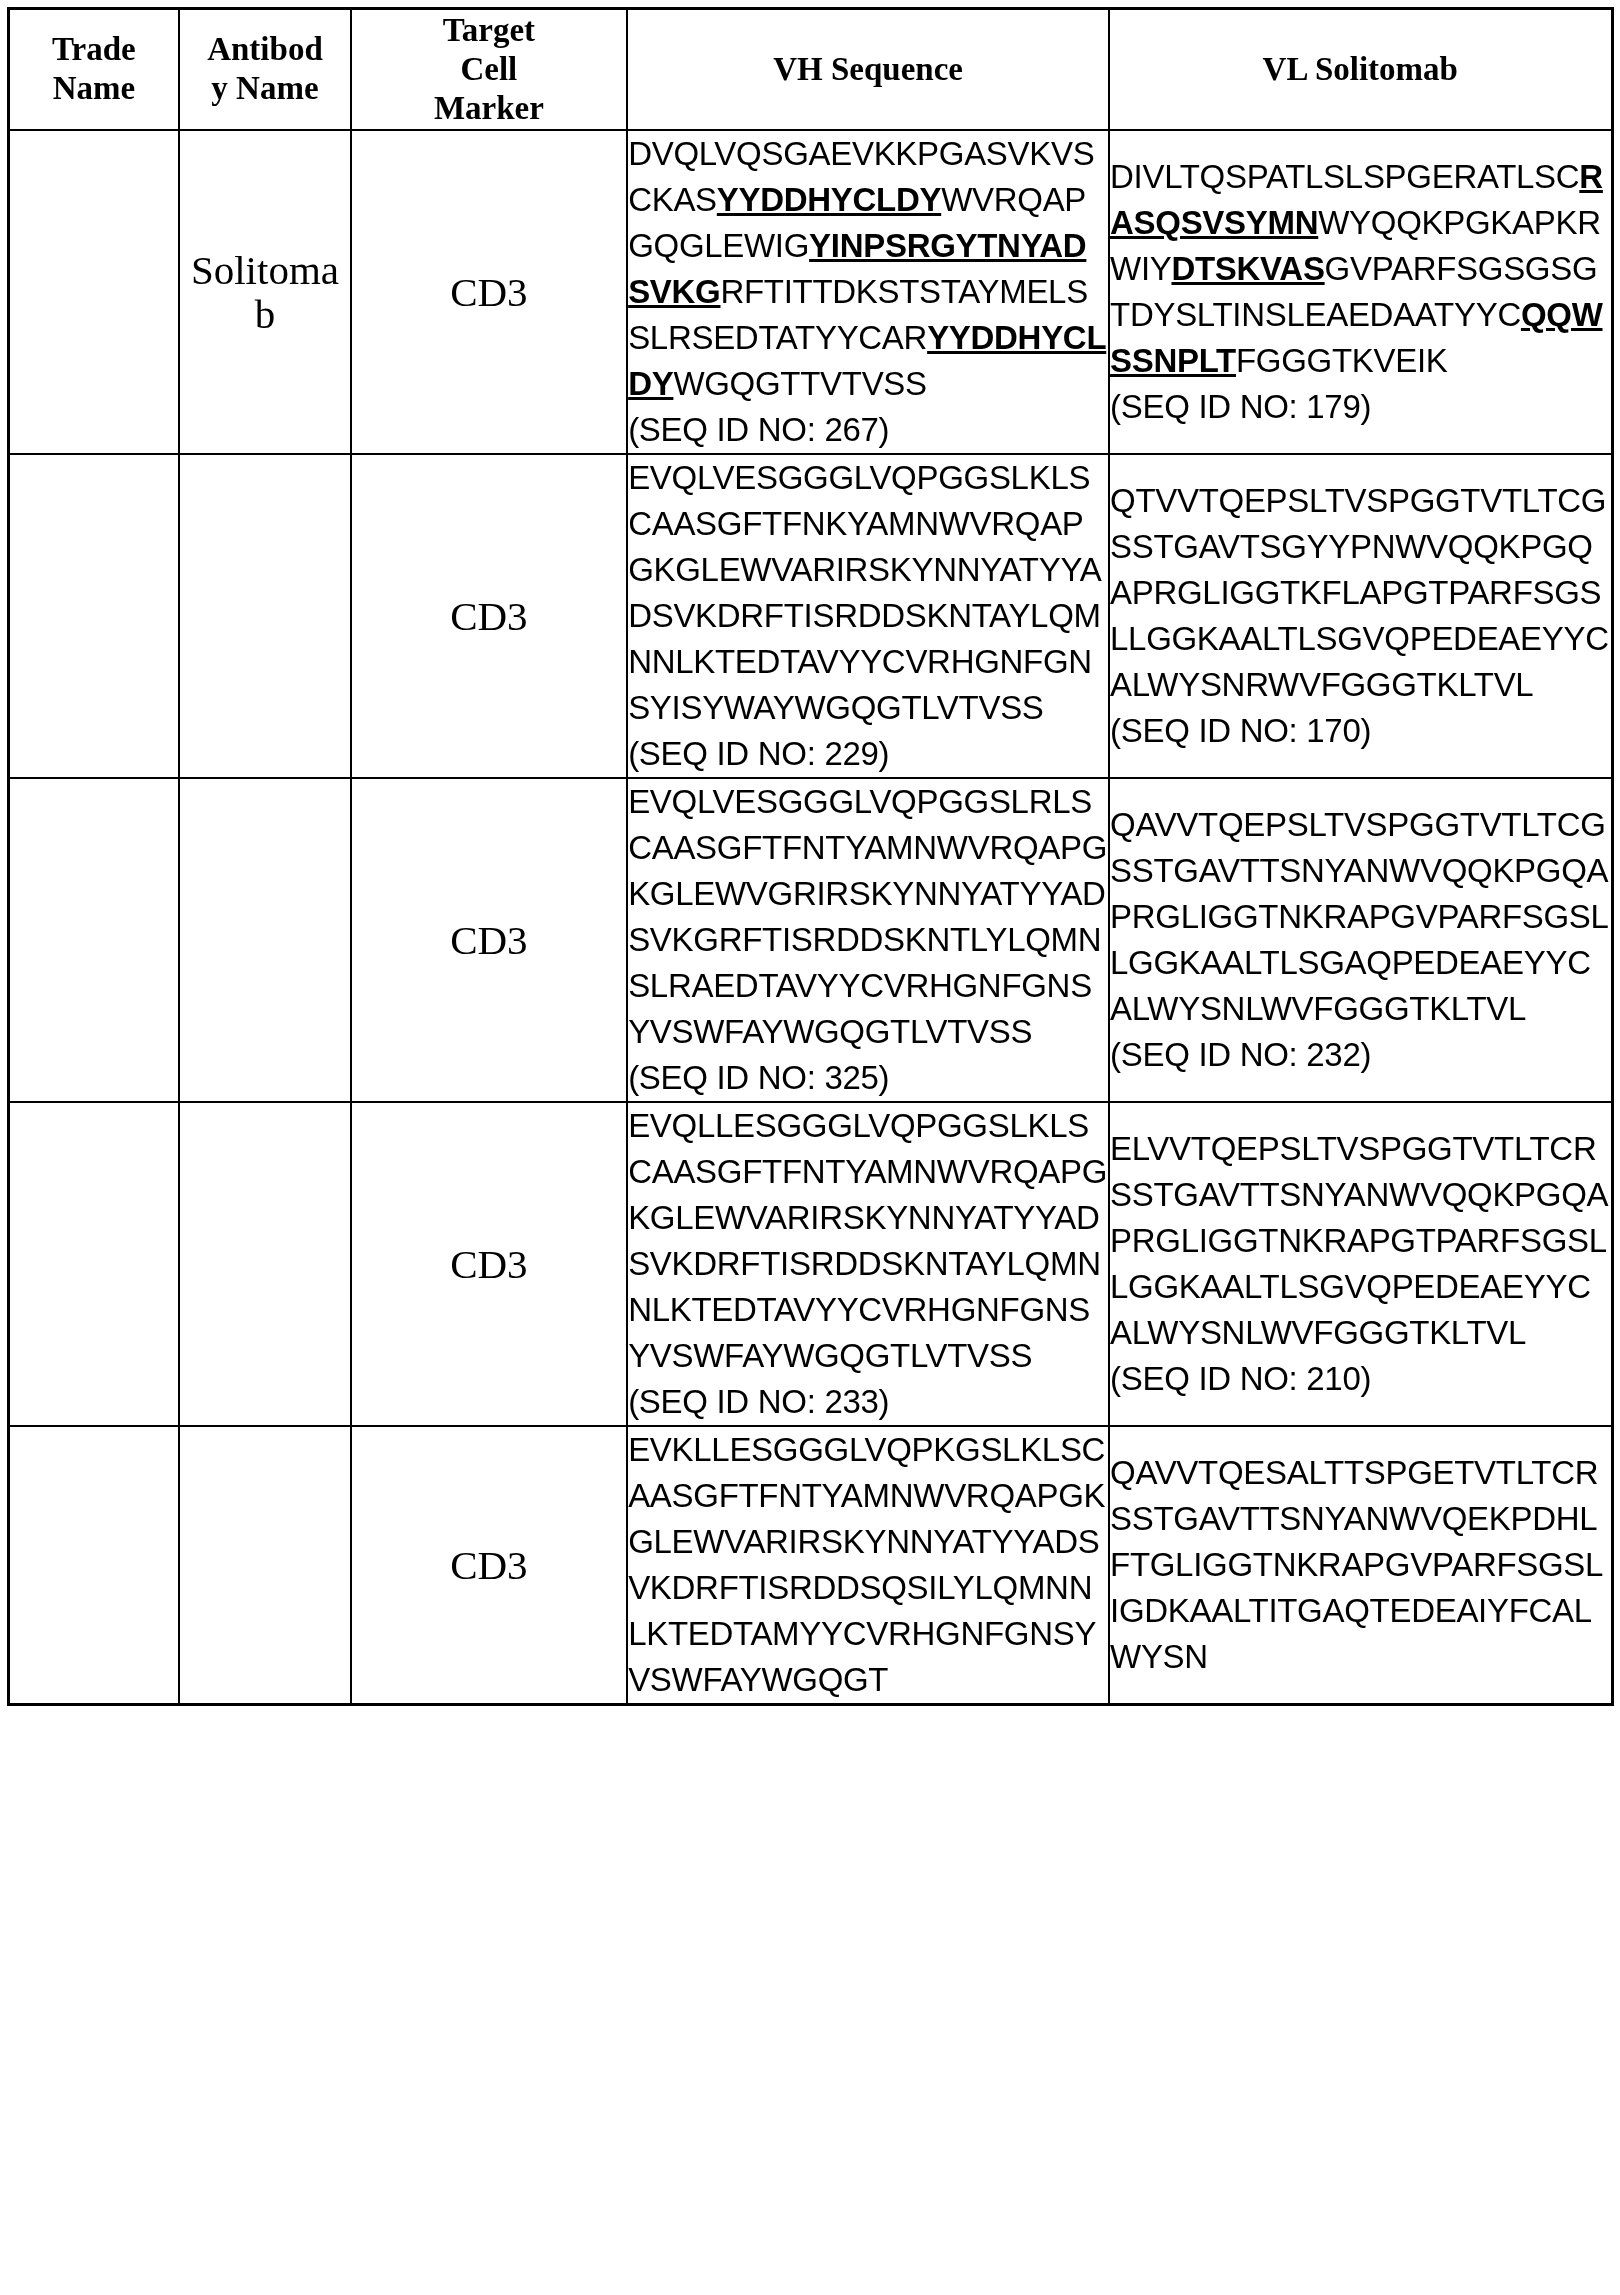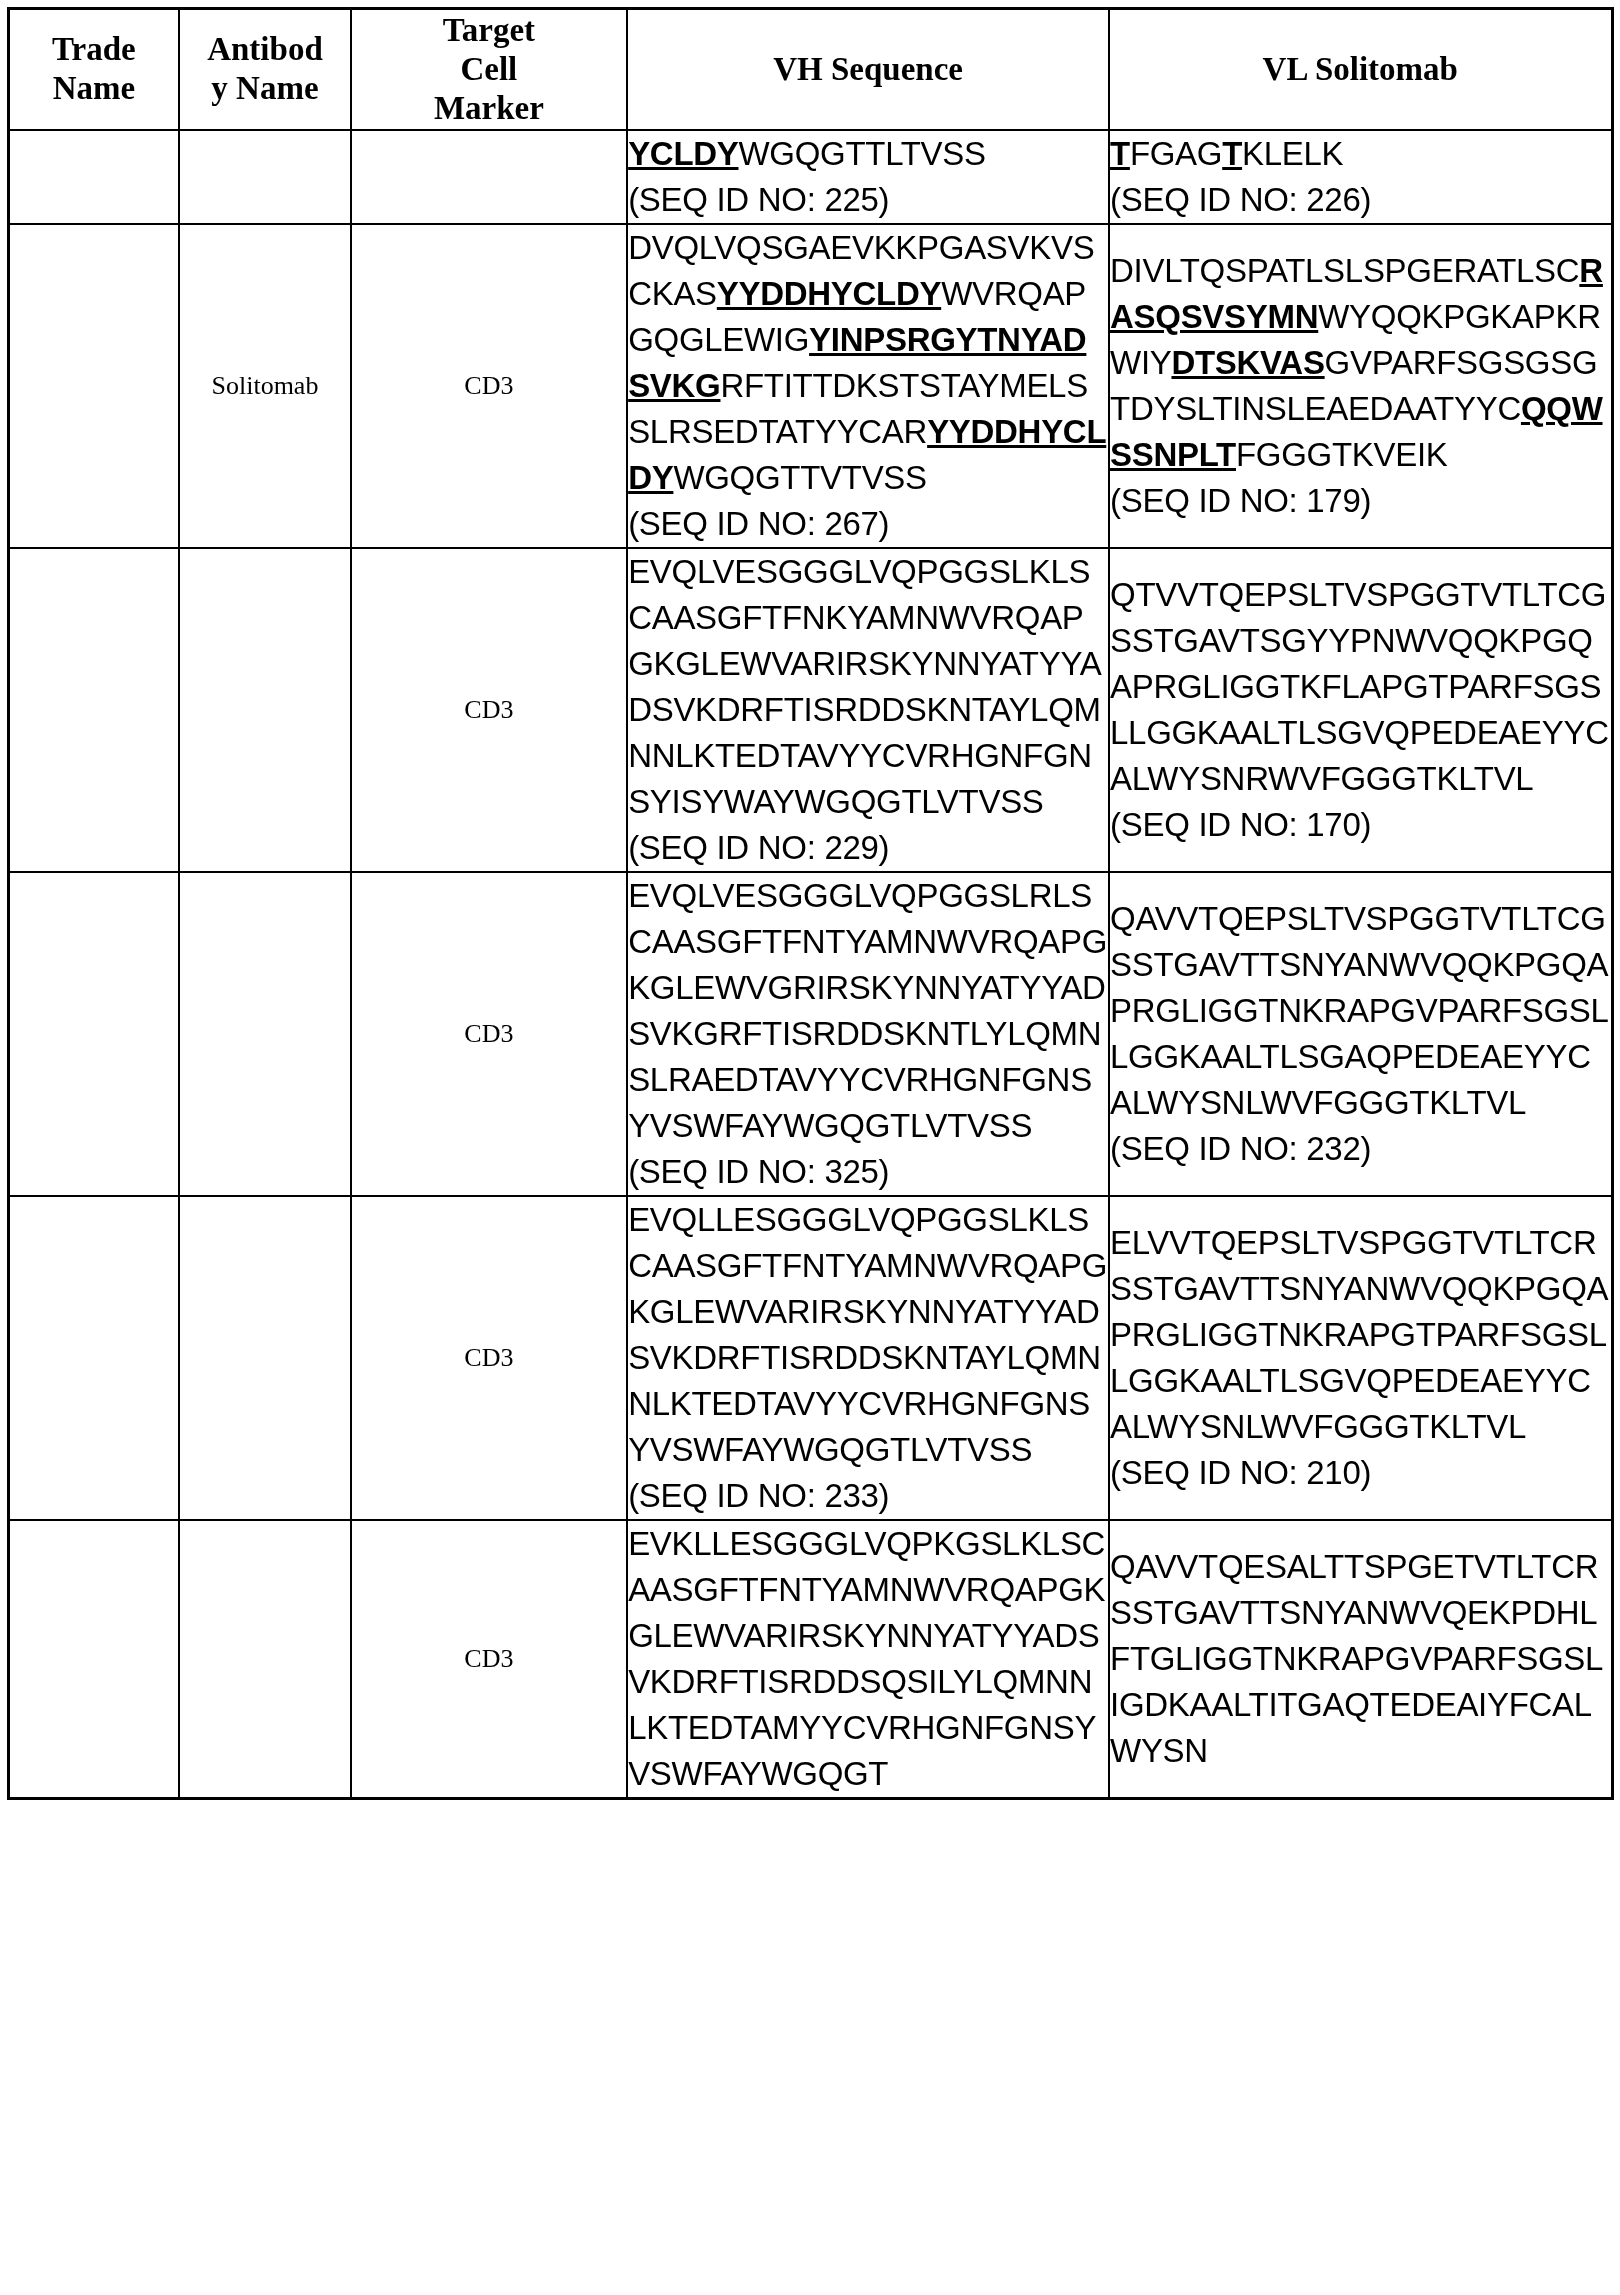--- a/index.html
+++ b/index.html
@@ -50,21 +50,21 @@
     padding: 8.1px 4.9px 9.8px 4.9px;
     height: 122px;
     box-sizing: border-box;
   }
   thead th.hdr-narrow {
     letter-spacing: 0px;
   }
 
   td.col-trade, td.col-ab, td.col-marker {
     font-family: "Liberation Serif", serif;
-    font-size: 26px;
+    font-size: 41px;
     line-height: 44px;
     text-align: center;
     vertical-align: middle;
   }
   td.col-ab .wrapname {
     display: block;
     width: 154px;
     margin: 0 auto;
     word-break: break-all;
     text-align: center;
@@ -112,31 +112,20 @@
     <thead>
       <tr>
         <th class="hdr-narrow" id="h0">Trade<br>Name</th>
         <th class="hdr-narrow" id="h1">Antibod<br>y Name</th>
         <th class="hdr-narrow" id="h2">Target<br>Cell<br>Marker</th>
         <th id="h3">VH Sequence</th>
         <th id="h4">VL Solitomab</th>
       </tr>
     </thead>
     <tbody id="tbody">
-        <tr>
-          <td class="col-trade"></td>
-          <td class="col-ab"></td>
-          <td class="col-marker"></td>
-          <td class="seqcell">
-            <span class="seq"><b>YCLDY</b>WGQGTTLTVSS <span class="tail">(SEQ ID NO: 225)</span></span>
-          </td>
-          <td class="seqcell">
-            <span class="seq"><b>T</b>FGAG<b>T</b>KLELK <span class="tail">(SEQ ID NO: 226)</span></span>
-          </td>
-        </tr>
         <tr class="row-tall">
           <td class="col-trade"></td>
           <td class="col-ab">
             <span class="wrapname">Solitomab</span>
           </td>
           <td class="col-marker">CD3</td>
           <td class="seqcell">
             <span class="seq">DVQLVQSGAEVKKPGASVKVSCKAS<b>YYDDHYCLDY</b>WVRQAPGQGLEWIG<b>YINPSRGYTNYADSVKG</b>RFTITTDKSTSTAYMELSSLRSEDTATYYCAR<b>YYDDHYCLDY</b>WGQGTTVTVSS <span class="tail">(SEQ ID NO: 267)</span></span>
           </td>
           <td class="seqcell">

